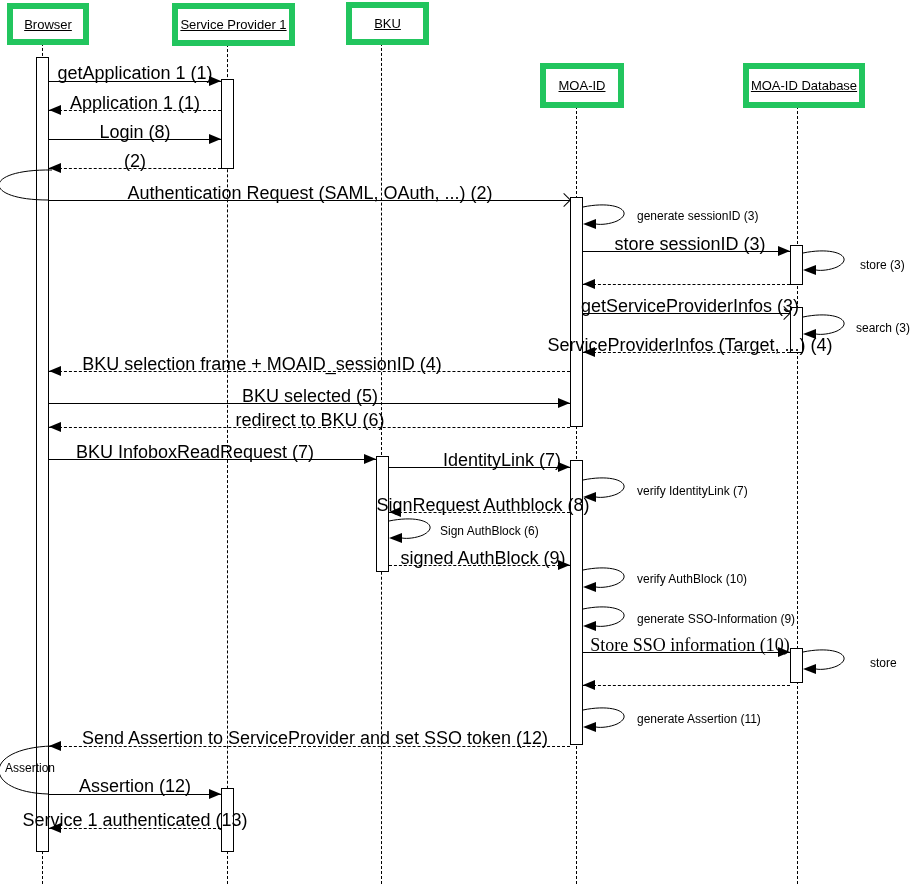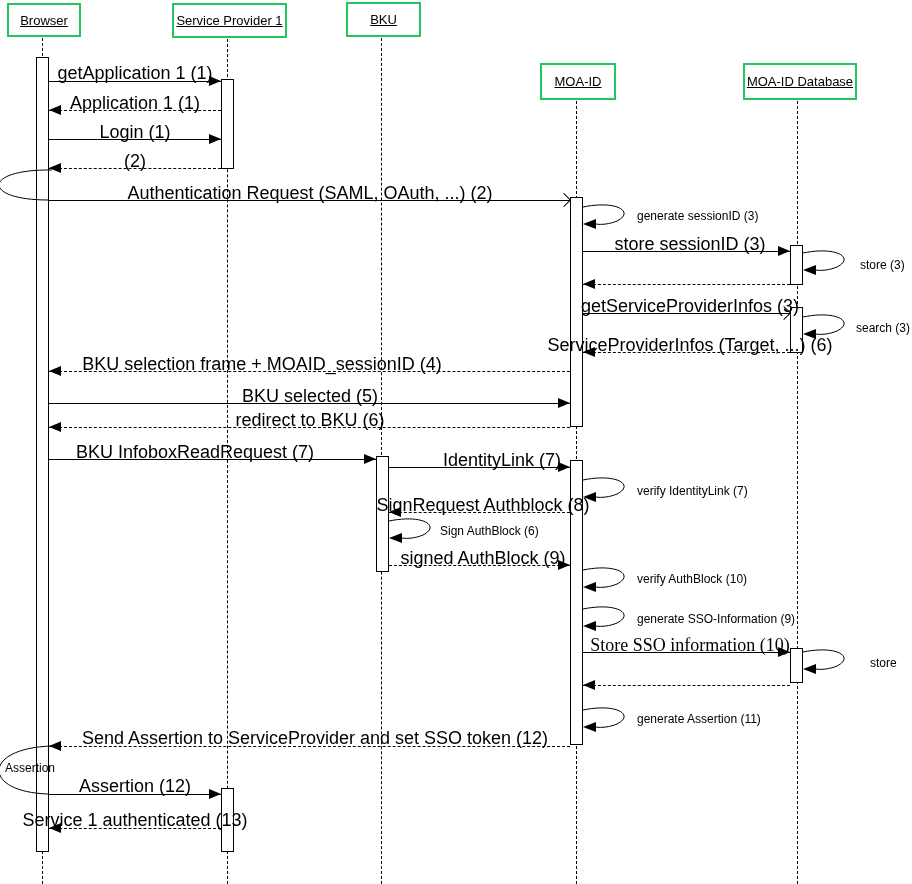--- a/index.html
+++ b/index.html
@@ -1,18 +1,18 @@
 <!DOCTYPE html>
 <html><head>
 <meta charset="utf-8">
 <style>
   html,body{margin:0;padding:0;background:#fff;}
   #canvas{position:relative;width:912px;height:884px;background:#fff;overflow:hidden;
           font-family:"Liberation Sans", sans-serif;color:#000;}
-  .actor{position:absolute;border:2px solid #22c55e;background:#fff;display:flex;
+  .actor{position:absolute;border:6px solid #22c55e;background:#fff;display:flex;
          align-items:center;justify-content:center;font-size:13px;}
   .actor span{text-decoration:underline;white-space:nowrap;}
   .lifeline{position:absolute;width:0;border-left:1px dashed #000;}
   .act{position:absolute;width:13px;box-sizing:border-box;border:1px solid #000;background:#fff;}
   .line{position:absolute;height:0;border-top:1px solid #000;}
   .line.dashed{border-top-style:dashed;}
   .lbl{position:absolute;font-size:18px;white-space:nowrap;transform:translateX(-50%);}
   .llbl{position:absolute;font-size:12px;white-space:nowrap;}
   .arr-r{position:absolute;width:0;height:0;border-top:5px solid transparent;
          border-bottom:5px solid transparent;border-left:12px solid #000;}
@@ -68,21 +68,21 @@
   <div class="llbl" style="left:5px;top:761px;">Assertion</div>
 
   <div class="lbl" style="left:135px;top:63px;">getApplication 1 (1)</div>
   <div class="line" style="left:49px;top:81px;width:172px;"></div>
   <div class="arr-r" style="left:209px;top:76px;"></div>
 
   <div class="lbl" style="left:135px;top:93px;">Application 1 (1)</div>
   <div class="line dashed" style="left:49px;top:110px;width:172px;"></div>
   <div class="arr-l" style="left:49px;top:105px;"></div>
 
-  <div class="lbl" style="left:135px;top:122px;">Login (1)</div>
+  <div class="lbl" style="left:135px;top:122px;">Login (8)</div>
   <div class="line" style="left:49px;top:139px;width:172px;"></div>
   <div class="arr-r" style="left:209px;top:134px;"></div>
 
   <div class="lbl" style="left:135px;top:151px;">(2)</div>
   <div class="line dashed" style="left:49px;top:168px;width:172px;"></div>
   <div class="arr-l" style="left:49px;top:163px;"></div>
 
   <div class="lbl" style="left:310px;top:183px;">Authentication Request (SAML, OAuth, ...)  (2)</div>
   <div class="line" style="left:49px;top:200px;width:521px;"></div>
   <div class="arr-o" style="left:559px;top:195px;"></div>
@@ -91,21 +91,21 @@
   <div class="line" style="left:583px;top:251px;width:207px;"></div>
   <div class="arr-r" style="left:778px;top:246px;"></div>
 
   <div class="line dashed" style="left:583px;top:284px;width:207px;"></div>
   <div class="arr-l" style="left:583px;top:279px;"></div>
 
   <div class="lbl" style="left:690px;top:296px;">getServiceProviderInfos (3)</div>
   <div class="line" style="left:583px;top:313px;width:207px;"></div>
   <div class="arr-o" style="left:779px;top:308px;"></div>
 
-  <div class="lbl" style="left:690px;top:335px;">ServiceProviderInfos (Target, ...) (6)</div>
+  <div class="lbl" style="left:690px;top:335px;">ServiceProviderInfos (Target, ...) (4)</div>
   <div class="line dashed" style="left:583px;top:352px;width:207px;"></div>
   <div class="arr-l" style="left:583px;top:347px;"></div>
 
   <div class="lbl" style="left:262px;top:354px;">BKU selection frame + MOAID_sessionID (4)</div>
   <div class="line dashed" style="left:49px;top:371px;width:521px;"></div>
   <div class="arr-l" style="left:49px;top:366px;"></div>
 
   <div class="lbl" style="left:310px;top:386px;">BKU selected (5)</div>
   <div class="line" style="left:49px;top:403px;width:521px;"></div>
   <div class="arr-r" style="left:558px;top:398px;"></div>

